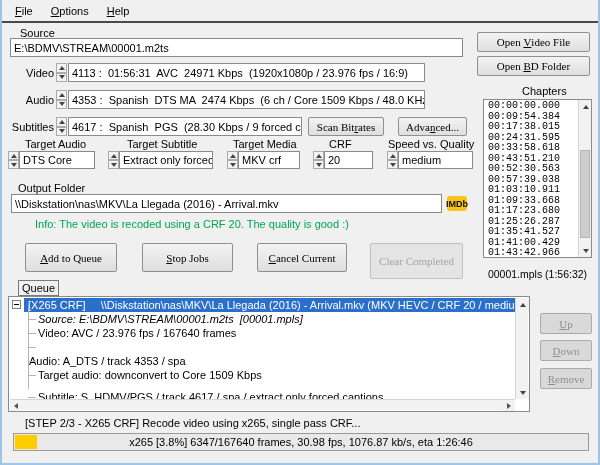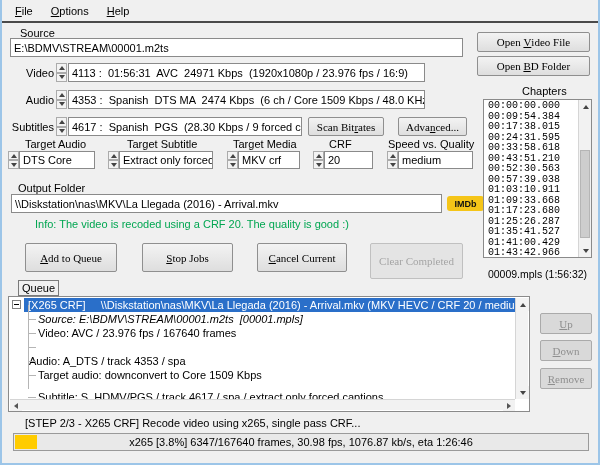--- a/index.html
+++ b/index.html
@@ -28,21 +28,21 @@
   .tri-up{width:0;height:0;border-left:3px solid transparent;border-right:3px solid transparent;border-bottom:4px solid #444;}
   .tri-dn{width:0;height:0;border-left:3px solid transparent;border-right:3px solid transparent;border-top:4px solid #444;}
   .tri-lf{width:0;height:0;border-top:3px solid transparent;border-bottom:3px solid transparent;border-right:4px solid #555;}
   .tri-rt{width:0;height:0;border-top:3px solid transparent;border-bottom:3px solid transparent;border-left:4px solid #555;}
 
   .btn{position:absolute;background:linear-gradient(#f3f3f3,#dedede);border:1px solid #8f8f8f;box-sizing:border-box;
     display:flex;align-items:center;justify-content:center;border-radius:2px;cursor:default;white-space:pre;font-family:Liberation Serif, serif;}
   .btn.dis1{background:#e4e4e4;border-color:#c0c0c0;color:#a5a5a5;}
   .btn.dis2{background:#d9d9d9;border-color:#aaaaaa;color:#8f8f8f;}
 
-  .imdb{position:absolute;left:447px;top:196px;width:37px;height:15px;background:#f5c518;border-radius:3px;
+  .imdb{position:absolute;left:447px;top:196px;width:20px;height:15px;background:#f5c518;border-radius:3px;
     font-weight:bold;font-size:9px;display:flex;align-items:center;justify-content:center;color:#111;}
 
   .info{position:absolute;left:35px;top:218px;color:#00a651;}
 
   .qlabel{position:absolute;left:18px;top:280px;border:1px solid #7a7a7a;background:#f0f0f0;padding:1px 3px;}
 
   .queuebox{position:absolute;left:8px;top:296px;width:522px;height:116px;background:#fff;border:1px solid #8a8a8a;box-sizing:border-box;}
   .tree{position:absolute;left:0;top:0;right:14px;bottom:12px;overflow:hidden;}
   .trow{position:absolute;left:0;right:0;height:14px;line-height:14px;white-space:pre;overflow:hidden;padding-left:29px;box-sizing:border-box;}
   .trow .hg{position:absolute;left:19px;top:7px;width:8px;height:1px;background:#b5b5b5;}
@@ -234,21 +234,21 @@
     <div class="chsb">
       <span class="sbbtn v" style="top:0;">
           <span class="tri-up"></span>
         </span>
       <span class="sbbtn v" style="bottom:0;">
           <span class="tri-dn"></span>
         </span>
       <span class="thumb" style="left:1px;right:1px;top:50px;height:88px;"></span>
     </div>
   </div>
-  <div class="chfooter">00009.mpls (1:56:32)</div>
+  <div class="chfooter">00001.mpls (1:56:32)</div>
 
   <div class="btn dis2" style="left:540px;top:313px;width:52px;height:21px;"><u>U</u>p</div>
   <div class="btn dis2" style="left:540px;top:340px;width:52px;height:21px;"><u>D</u>own</div>
   <div class="btn dis2" style="left:540px;top:368px;width:52px;height:21px;"><u>R</u>emove</div>
 
   <div class="qlabel">Queue</div>
   <div class="queuebox">
     <div class="tree">
       <span class="expbox"></span>
       <div class="selrow">[X265 CRF]     \\Diskstation\nas\MKV\La Llegada (2016) - Arrival.mkv (MKV HEVC / CRF 20 / medium)</div>

